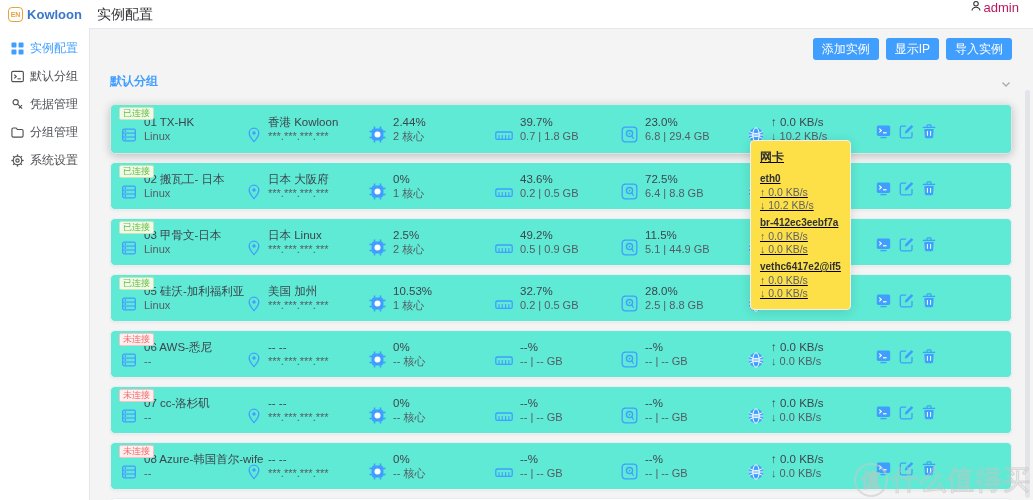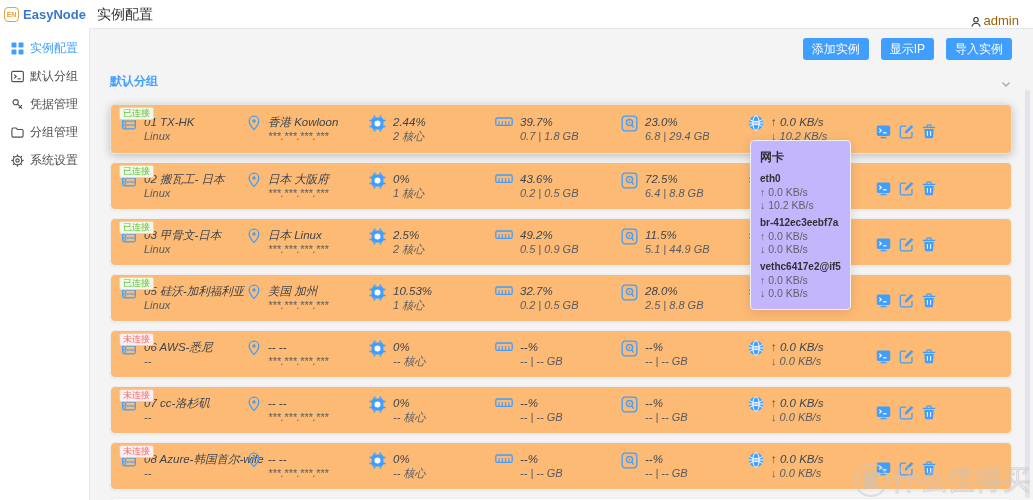--- a/index.html
+++ b/index.html
@@ -6,74 +6,74 @@
   body { font-family:"Liberation Sans","DejaVu Sans",sans-serif; background:#fff; }
   .screen { position:relative; width:1033px; height:500px; overflow:hidden; background:#f4f4f5; }
 
   
   .header { position:absolute; top:0; left:0; right:0; height:28px; background:#fff; z-index:5; }
   .logo { position:absolute; left:0; top:0; width:90px; height:28px; display:flex; align-items:center; justify-content:center; gap:4px; background:#fff; }
   .logo-badge { display:inline-flex; align-items:center; justify-content:center; width:15px; height:15px; border:1.5px solid #e6a23c; border-radius:4px; color:#e6a23c; font-size:7px; font-weight:bold; }
   .logo-text { color:#3a77c9; font-weight:bold; font-size:13px; }
   .page-title { position:absolute; left:97px; top:0; height:28px; line-height:28px; font-size:14px; color:#303133; }
   .header-rule { position:absolute; left:90px; right:0; top:28px; height:1px; background:#e4e7ed; }
-  .user-chip { position:absolute; right:14px; top:0; height:28px; display:flex; align-items:flex-end; gap:2px; font-size:13px; color:#a16207; cursor:pointer; }
+  .user-chip { position:absolute; right:14px; top:0; height:28px; display:flex; align-items:flex-start; gap:2px; font-size:13px; color:#be185d; cursor:pointer; }
 
   
   .sidebar { position:absolute; left:0; top:28px; bottom:0; width:90px; background:#fff; border-right:1px solid #e4e7ed; padding-top:6px; z-index:4; }
   .side-item { display:flex; align-items:center; gap:6px; height:28px; padding-left:11px; font-size:12px; color:#4d4f53; cursor:pointer; }
   .side-item .si { display:inline-flex; width:13px; height:13px; }
   .side-item.active { color:#409eff; }
 
   
   .main { position:absolute; left:90px; top:29px; right:0; bottom:0; padding:0 21px 0 20px; }
-  .toolbar { display:flex; justify-content:flex-end; gap:12px; margin-top:9px; }
+  .toolbar { display:flex; justify-content:flex-end; gap:7px; margin-top:9px; }
   .btn { background:#409eff; color:#fff; border:none; border-radius:3px; font-size:12px; padding:4px 9px; line-height:14px; cursor:pointer; font-family:inherit; }
   .group-row { display:flex; justify-content:space-between; align-items:flex-end; margin-top:13px; }
   .group-name { color:#409eff; font-size:12px; font-weight:bold; cursor:pointer; }
   .chevron { cursor:pointer; display:inline-flex; }
 
   
   .list { margin-top:14px; }
-  .card { position:relative; height:48px; background:#fdba74; border:1px solid #ebedf0; border-radius:5px; margin-bottom:8px; display:flex; align-items:center; padding-left:10px; box-shadow:0 1px 3px rgba(0,0,0,.05); }
+  .card { position:relative; height:48px; background:#5eead4; border:1px solid #ebedf0; border-radius:5px; margin-bottom:8px; display:flex; align-items:center; padding-left:10px; box-shadow:0 1px 3px rgba(0,0,0,.05); }
   .list .card:nth-child(1){ height:50px; box-shadow:0 2px 10px rgba(0,0,0,.22); border-color:#e3e3e3; }
   .badge { position:absolute; top:2px; left:8px; font-size:9px; line-height:11px; padding:0 3px; border-radius:2px; border:1px solid; }
   .card.ok .badge { color:#67c23a; background:#f0f9eb; border-color:#c7e6b5; }
   .card.off .badge { color:#f56c6c; background:#fef0f0; border-color:#f8c1c1; }
-  .col { display:flex; align-items:flex-start; gap:7px;font-style:italic; }
+  .col { display:flex; align-items:flex-end; gap:7px; }
   .col-name{ width:126px; } .col-loc{ width:122px; } .col-cpu{ width:126px; }
   .col-ram{ width:126px; } .col-disk{ width:127px; } .col-net{ width:128px; }
   .col-actions{ flex:1; gap:8px; padding-top:4px; }
   .txt .l1 { font-size:11.5px; color:#3d454e; line-height:14px; white-space:nowrap; }
   .txt .l2 { font-size:11px; color:#555c66; line-height:14px; white-space:nowrap; }
   .icn { display:inline-flex; flex:0 0 auto; }
   .abtn { display:inline-flex; cursor:pointer; }
   .card-partial { height:10px; background:#fff; border:1px solid #ebedf0; border-bottom:none; border-radius:5px 5px 0 0; box-shadow:0 1px 3px rgba(0,0,0,.05); }
 
   
-  .net-tooltip { position:absolute; left:750px; top:140px; width:101px; background:#c4b5fd; border:1px solid #eef0f2; border-radius:4px; box-shadow:0 2px 12px rgba(0,0,0,.12); padding:8px 9px 9px; z-index:20; }
+  .net-tooltip { position:absolute; left:750px; top:140px; width:101px; background:#fde047; border:1px solid #eef0f2; border-radius:4px; box-shadow:0 2px 12px rgba(0,0,0,.12); padding:8px 9px 9px; z-index:20;text-decoration:underline; }
   .net-tooltip .tt-title { font-size:12px; font-weight:bold; color:#303133; margin-bottom:6px; }
   .net-tooltip .if-name { font-size:10px; font-weight:bold; color:#303133; line-height:14px; margin-top:4px; }
   .net-tooltip .if-rate { font-size:10.5px; color:#606266; line-height:13px; }
 
   
   .scrollbar { position:absolute; right:3px; top:90px; bottom:2px; width:5px; border-radius:3px; background:#e3e3ea; z-index:6; }
   .watermark { position:absolute; right:2px; bottom:2px; display:flex; align-items:center; gap:3px; z-index:30; opacity:.55; pointer-events:none; }
   .wm-logo { width:34px; height:34px; border:2.5px solid #c9c9c9; border-radius:50%; display:flex; align-items:center; justify-content:center; font-size:19px; font-weight:bold; color:transparent; -webkit-text-stroke:1px #c4c4c4; }
   .wm-text { font-size:27px; font-weight:normal; letter-spacing:1px; color:transparent; -webkit-text-stroke:1.2px #c4c4c4; }
 </style>
 </head>
 <body>
 
 <div class="screen">
 
   <div class="header">
     <div class="logo">
       <span class="logo-badge">EN</span>
-      <span class="logo-text">EasyNode</span>
+      <span class="logo-text">Kowloon</span>
     </div>
     <div class="page-title">实例配置</div>
     <div class="user-chip">
       <span class="icn">
         <svg width="12" height="12" viewBox="0 0 16 16">
             <circle cx="8" cy="5" r="3" fill="none" stroke="#303133" stroke-width="1.4"></circle>
             <path d="M2.5 14c.8-3 3-4.3 5.5-4.3s4.7 1.3 5.5 4.3" fill="none" stroke="#303133" stroke-width="1.4"></path>
           </svg>
       </span>
       <span>admin</span>

